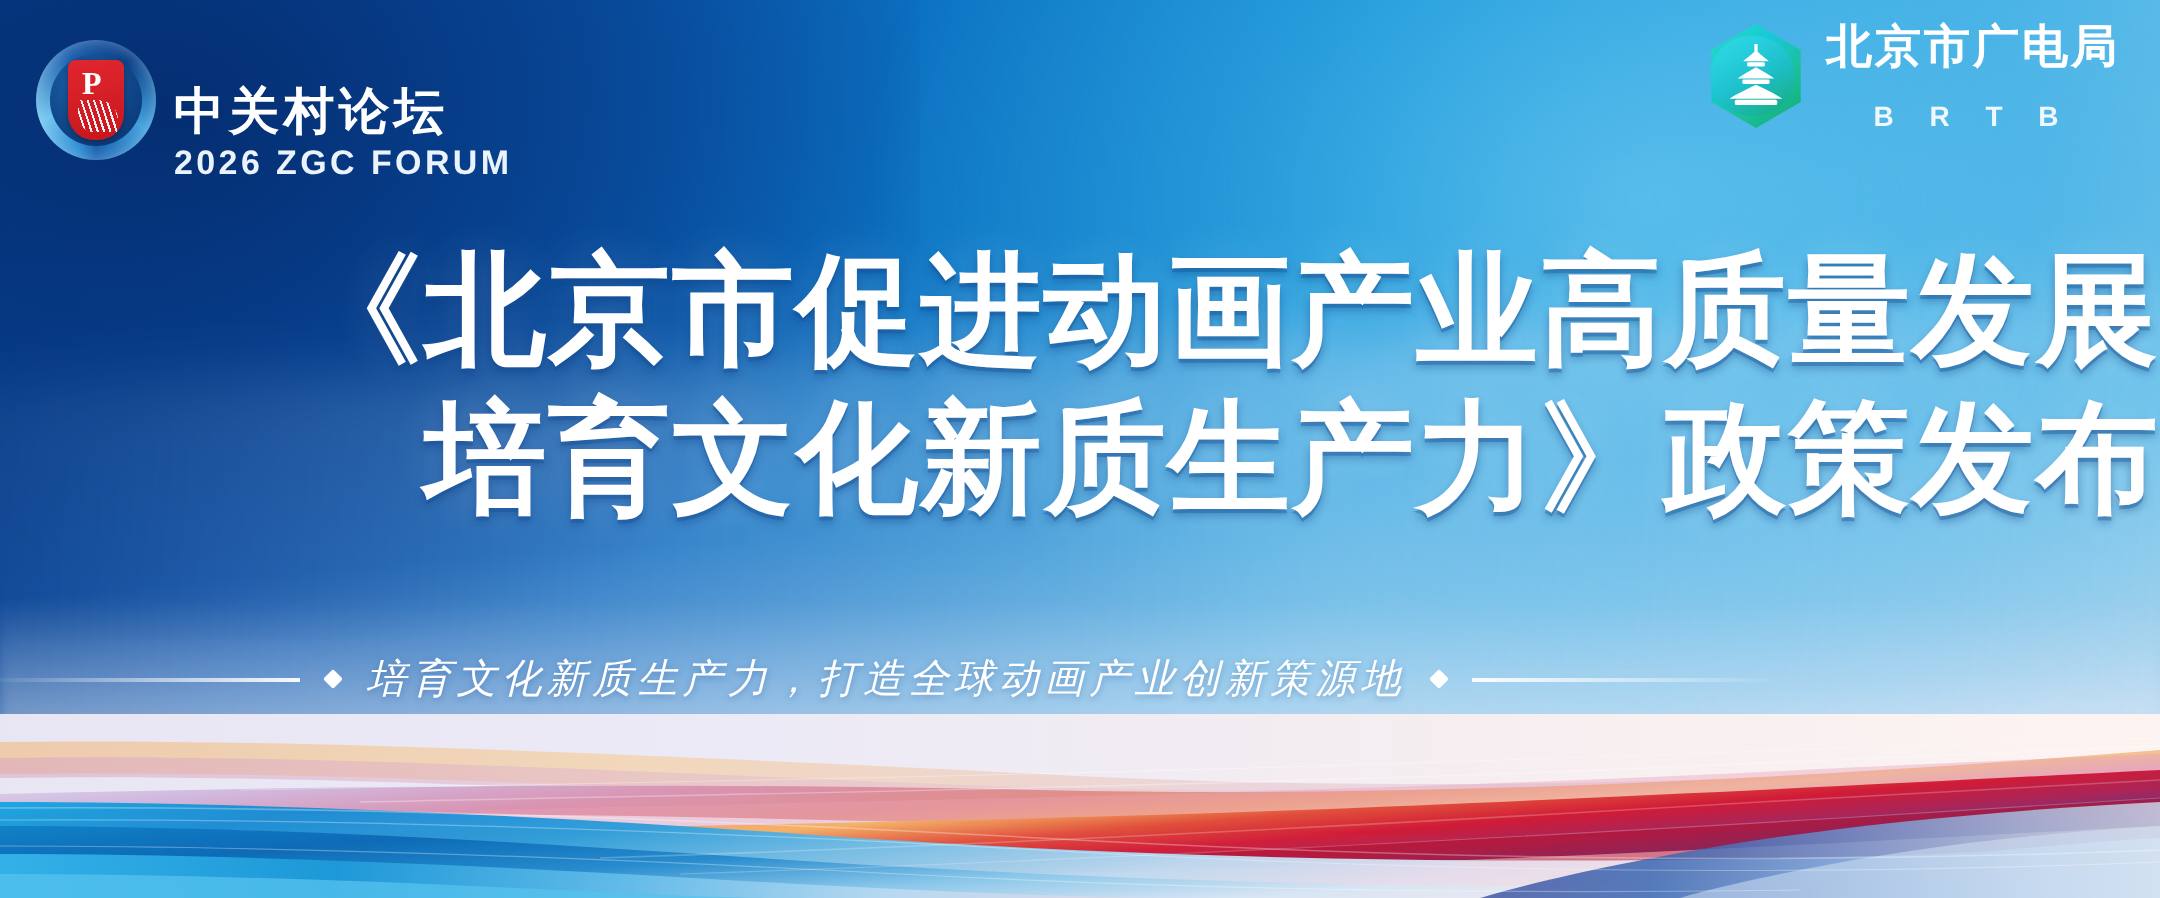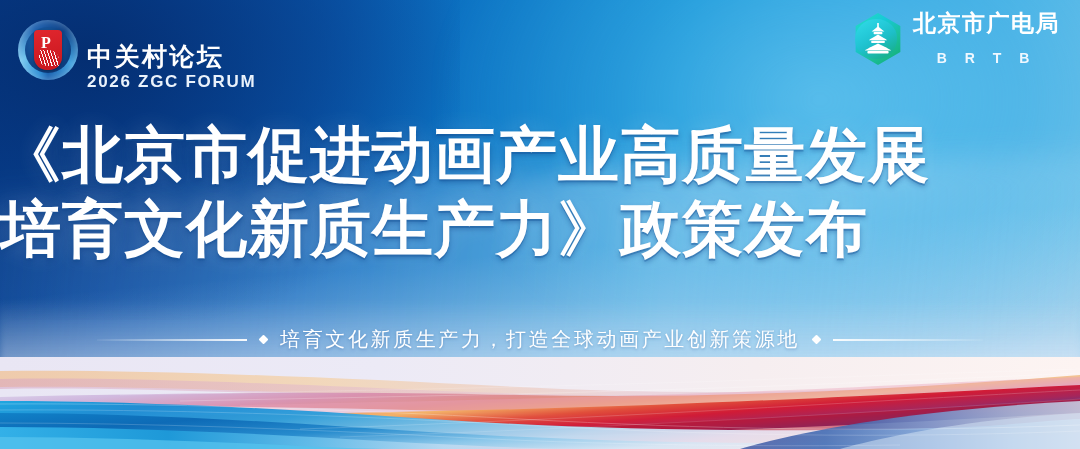--- a/index.html
+++ b/index.html
@@ -153,21 +153,21 @@
     font-weight: bold;
     letter-spacing: 1.7px;
     display: block;
     margin-top: 4px;
   }
 
   .logo-brtb {
     position: absolute;
     right: 20px; top: 12px;
     display: flex;
-    align-items: flex-end;
+    align-items: flex-start;
     gap: 9px;
   }
   .brtb-mark {
     position: relative;
     width: 52px; height: 52px;
     flex: none;
   }
   .brtb-hex {
     position: absolute; inset: 0;
     background: linear-gradient(140deg, #27e3b6 0%, #17c9d8 35%, #1bbf9a 65%, #0fa96e 100%);
@@ -202,21 +202,21 @@
     font-weight: bold;
     letter-spacing: 7px;
     margin-top: 16px;
     text-align: center;
   }
 
   
   .title-block {
     position: absolute;
     left: 0; right: 0; top: 118px;
-    text-align: left;
+    text-align: right;
   }
   .title-line {
     display: block;
     font-family: "Liberation Sans", "DejaVu Sans", sans-serif;
     font-weight: bold;
     font-size: 61px;
     line-height: 74px;
     letter-spacing: 1px;
     color: #ffffff;
     text-shadow:
@@ -225,22 +225,22 @@
       0 0 22px rgba(255,255,255,0.18);
     white-space: nowrap;
   }
 
   
   .subtitle-row {
     position: absolute;
     left: 0; right: 0; top: 326px;
     display: flex;
     align-items: center;
-    justify-content: center;
     gap: 13px;
+    font-style: italic;
   }
   .rule {
     height: 2px;
     width: 150px;
     background: linear-gradient(90deg, rgba(255,255,255,0.05), rgba(255,255,255,0.95));
     flex: none;
   }
   .rule.right {
     background: linear-gradient(90deg, rgba(255,255,255,0.95), rgba(255,255,255,0.05));
   }

